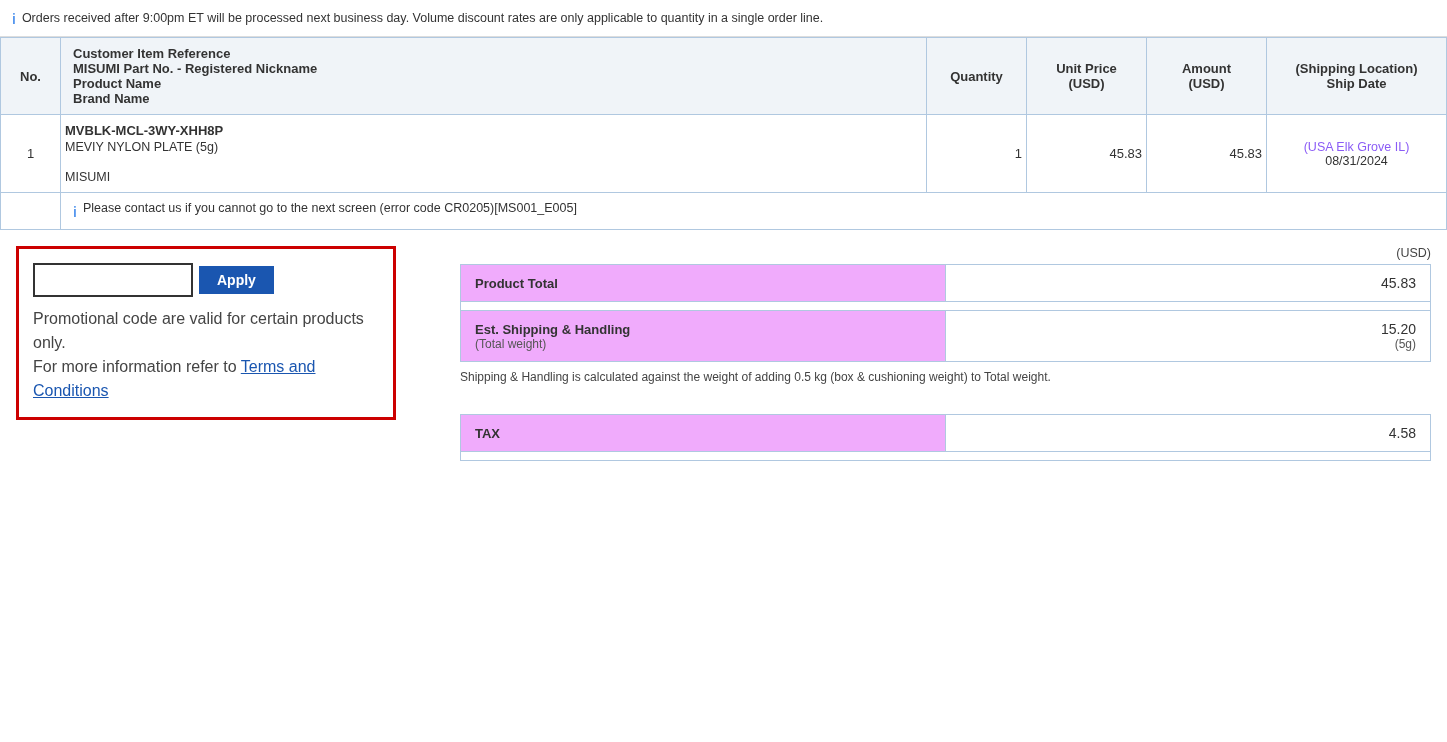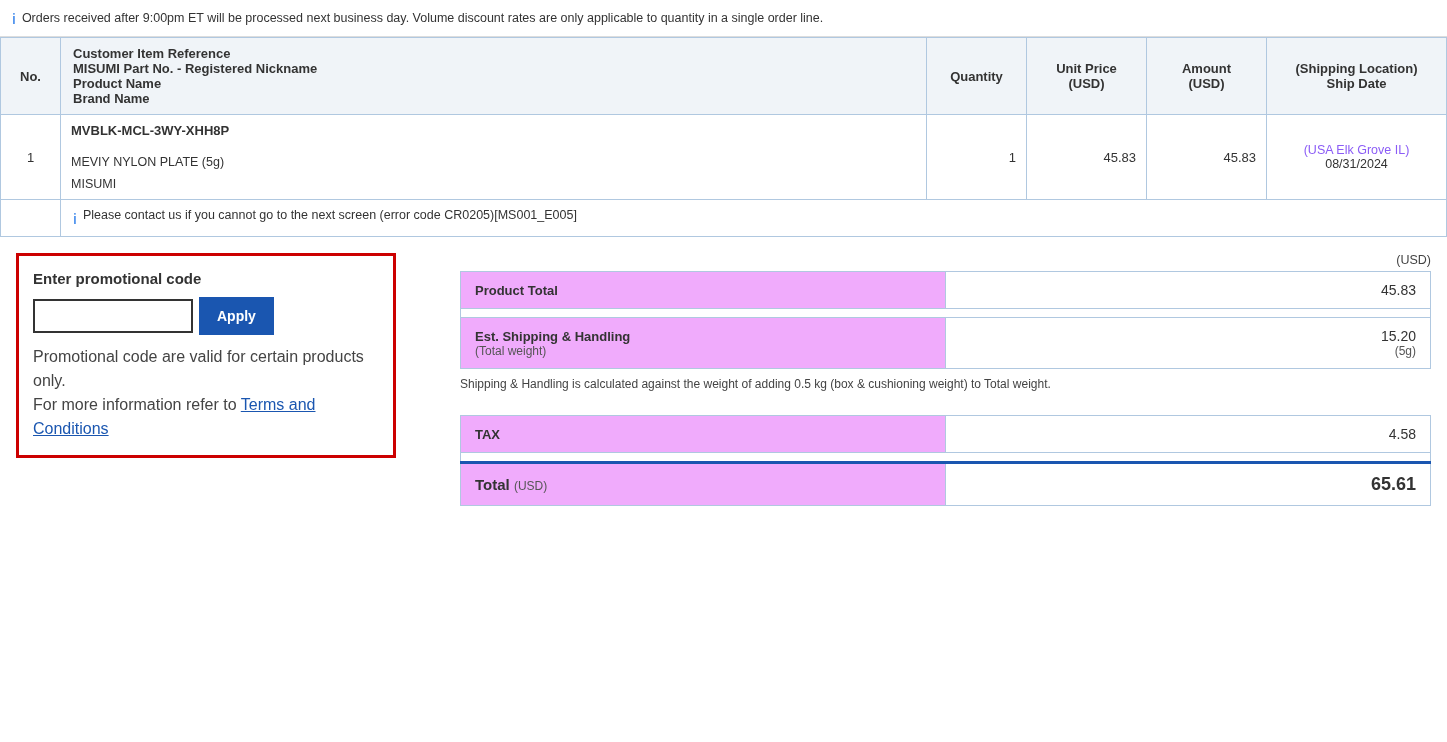--- a/index.html
+++ b/index.html
@@ -21,21 +21,21 @@
       flex-shrink: 0;
     }
 
     .main-table {
       width: 100%;
       border-collapse: collapse;
       border: 1px solid #b0c8e0;
     }
     .main-table th, .main-table td {
       border: 1px solid #b0c8e0;
-      padding: 8px 10px;
+      padding: 8px 4px;
       vertical-align: middle;
     }
     .header-row th {
       background: #f0f4f8;
       font-weight: bold;
       font-size: 13px;
       text-align: center;
     }
     .header-product-col {
       text-align: left !important;
@@ -45,22 +45,22 @@
     .col-product { }
     .col-qty { width: 100px; text-align: center; }
     .col-unit { width: 120px; text-align: center; }
     .col-amount { width: 120px; text-align: center; }
     .col-ship { width: 180px; text-align: center; margin-top: 47px; }
 
     .product-row td { vertical-align: middle; }
     .product-no { text-align: center; font-size: 13px; }
     .product-info { padding: 10px 12px; }
     .product-part { font-weight: bold; font-size: 13px; }
-    .product-name { font-size: 12.5px; margin-top: 17px; }
-    .product-brand { font-size: 12.5px; margin-top: 8px; }
+    .product-name { font-size: 12.5px; margin-top: 2px; }
+    .product-brand { font-size: 12.5px; margin-top: 16px; }
     .qty-cell { text-align: right; padding-right: 15px; font-size: 13px; }
     .price-cell { text-align: right; padding-right: 12px; font-size: 13px; }
     .ship-cell { text-align: center; font-size: 12.5px; }
     .ship-location { color: #8b5cf6; }
     .ship-date { }
 
     .info-row td {
       background: #fff;
       padding: 8px 12px;
       font-size: 12.5px;
@@ -110,21 +110,21 @@
       height: 34px;
     }
     .apply-btn {
       background: #1a56b0;
       color: #fff;
       border: none;
       padding: 6px 18px;
       font-size: 14px;
       font-weight: bold;
       cursor: pointer;
-      height: 38px;
+      height: 28px;
     }
     .promo-note {
       font-size: 16px;
       color: #444;
       line-height: 1.5;
     }
     .promo-link {
       color: #1a56b0;
       text-decoration: underline;
       cursor: pointer;
@@ -257,21 +257,20 @@
         </div>
       </td>
     </tr>
   </tbody>
 </table>
 
 <div class="bottom-section">
 
   <div class="promo-section">
     <div class="promo-box-outer">
-      <div class="promo-title">Enter promotional code</div>
       <div class="promo-input-row">
         <input type="text" class="promo-input" placeholder="" style="">
         <button class="apply-btn">Apply</button>
       </div>
       <div class="promo-note">
         <span>Promotional code are valid for certain products only.</span><br>
         <span>For more information refer to </span><a class="promo-link">Terms and Conditions</a>
       </div>
     </div>
   </div>
@@ -293,33 +292,26 @@
             <span class="sub-label">(Total weight)</span>
           </td>
           <td class="value-cell">
             <span>15.20</span>
             <span class="sub-value">(5g)</span>
           </td>
         </tr>
       </tbody>
     </table>
     <div class="shipping-note">Shipping &amp; Handling is calculated against the weight of adding 0.5 kg (box &amp; cushioning weight) to Total weight.</div>
-    <table class="totals-table" style="margin-top:16px;">
+    <table class="totals-table" style="margin-top:22px;">
       <tbody>
         <tr>
           <td class="label-cell">TAX</td>
           <td class="value-cell">4.58</td>
         </tr>
         <tr class="gap-row">
             <td colspan="2"></td>
           </tr>
-        <tr class="total-row">
-          <td class="label-cell">
-            <span>Total</span>
-            <span class="total-usd">(USD)</span>
-          </td>
-          <td class="value-cell">65.61</td>
-        </tr>
       </tbody>
     </table>
   </div>
 
 </div>
 
 </body></html>

